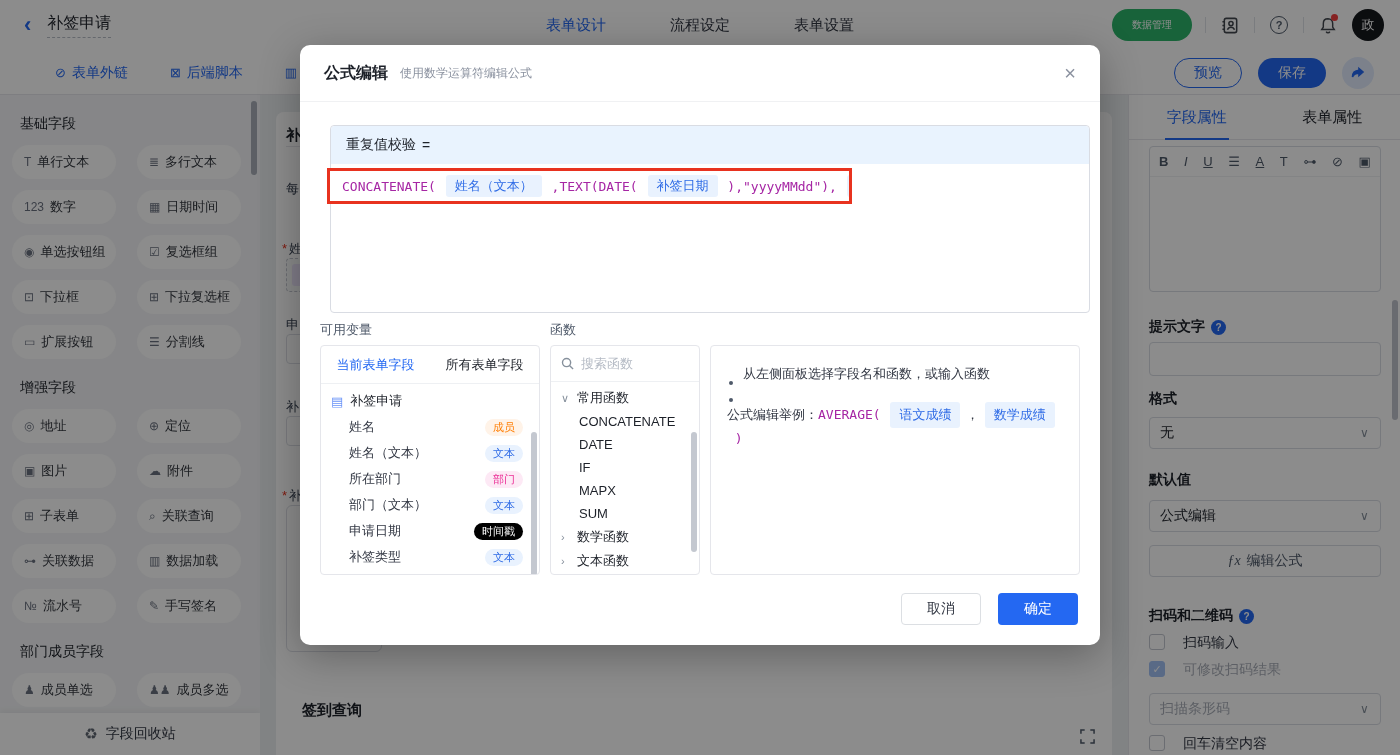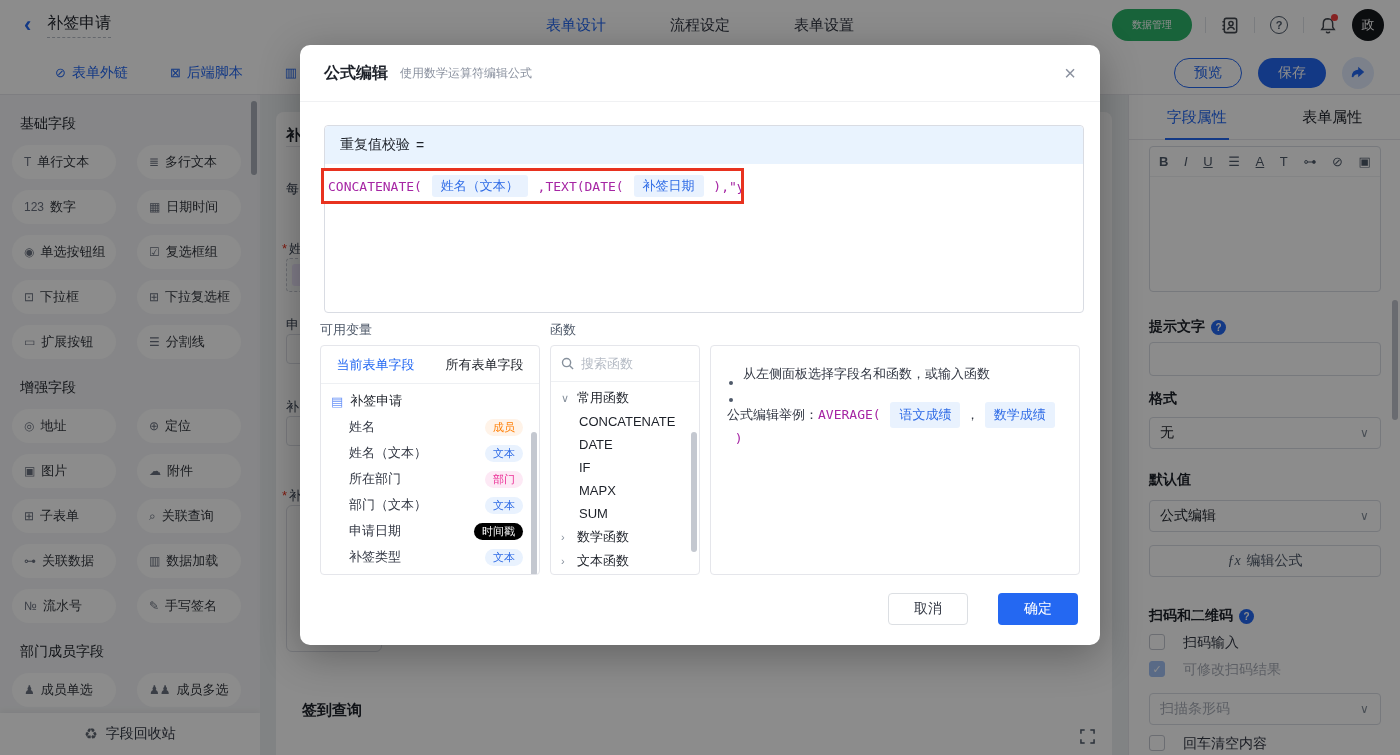--- a/index.html
+++ b/index.html
@@ -78,23 +78,23 @@
 .cbrow.disabled{color:#a9aeb8}
 .r-thumb{position:absolute;right:2px;top:205px;width:6px;height:120px;border-radius:3px;background:#c0c4cc}
 
 
 .overlay{position:absolute;inset:0;background:rgba(0,0,0,.45);z-index:50}
 .modal{position:absolute;left:300px;top:45px;width:800px;height:600px;background:#fff;border-radius:10px;box-shadow:0 10px 40px rgba(0,0,0,.3);z-index:60}
 .m-head{height:57px;border-bottom:1px solid #f0f1f3;display:flex;align-items:center;padding:0 24px}
 .m-title{font-size:16px;font-weight:bold;color:#1d2129}
 .m-sub{font-size:12px;color:#8a919f;margin-left:12px}
 .m-close{margin-left:auto;font-size:20px;color:#8a919f;cursor:pointer;line-height:1}
-.editor{position:absolute;left:24px;top:80px;width:760px;height:188px;border:1px solid #d9dce3;border-radius:4px}
+.editor{position:absolute;left:30px;top:80px;width:760px;height:188px;border:1px solid #d9dce3;border-radius:4px}
 .editor-head{height:38px;background:#e9f3fe;display:flex;align-items:center;padding:0 15px;font-size:14px;color:#1d2129;border-radius:4px 4px 0 0;gap:6px}
-.red-box{position:absolute;left:-4px;top:42px;width:423px;height:36px;border:3px solid var(--annotation-red);background:#fff;display:flex;align-items:center;padding-left:4px;overflow:hidden}
+.red-box{position:absolute;left:-4px;top:42px;width:525px;height:36px;border:3px solid var(--annotation-red);background:#fff;display:flex;align-items:center;padding-left:12px;overflow:hidden}
 .code{color:var(--code-purple);font-family:"DejaVu Sans Mono",monospace;font-size:13px;white-space:pre}
 .plain{color:#323743;font-size:13px;white-space:pre}
 .token{background:var(--token-bg);color:var(--token-blue);font-size:13px;padding:2px 9px;margin:0 2px;border-radius:3px;white-space:nowrap;cursor:pointer}
 .sec-label{position:absolute;top:276px;font-size:13px;color:#4e5969}
 .panel{position:absolute;top:300px;height:230px;border:1px solid #e5e6eb;border-radius:4px;background:#fff;overflow:hidden}
 .var-tabs{height:38px;border-bottom:1px solid #eef0f3;display:flex}
 .var-tab{flex:1;display:flex;align-items:center;justify-content:center;font-size:13px;color:#1d2129;cursor:pointer}
 .var-tab.active{color:var(--accent)}
 .var-root{height:26px;display:flex;align-items:center;gap:7px;padding-left:10px;font-size:13px;color:#1d2129;margin-top:4px;cursor:pointer}
 .doc-ic{color:#6a93f8;font-size:13px}
@@ -108,21 +108,21 @@
 .fn-search{height:36px;border-bottom:1px solid #eef0f3;display:flex;align-items:center;gap:7px;padding:0 10px}
 .fn-search input{border:none;outline:none;width:100px;font-size:13px;color:#1d2129;font-family:"Liberation Sans",sans-serif}
 .fn-search input::placeholder{color:#b4bac4}
 .fn-list{padding-top:4px}
 .fn-group{height:24px;display:flex;align-items:center;gap:6px;padding-left:10px;font-size:13px;color:#1d2129;cursor:pointer}
 .chev{color:#86909c;font-size:11px;width:10px;display:inline-block}
 .fn-item{height:23px;display:flex;align-items:center;padding-left:28px;font-size:13px;color:#1d2129;cursor:pointer}
 .tips{padding:17px 16px;display:flex;flex-direction:column;gap:13px}
 .tip-row{display:flex;align-items:flex-end;font-size:13px;color:#323743;flex-wrap:wrap;line-height:22px}
 .dot{width:4px;height:4px;border-radius:50%;background:#4e5969;margin:0 10px 0 2px;flex:none}
-.m-foot{position:absolute;right:22px;bottom:20px;display:flex;gap:30px}
+.m-foot{position:absolute;right:22px;bottom:20px;display:flex;gap:17px}
 .btn-cancel{width:80px;height:32px;border:1px solid #dcdfe3;border-radius:4px;background:#fff;color:#323743;font-size:14px;cursor:pointer;font-family:"Liberation Sans",sans-serif}
 .btn-ok{width:80px;height:32px;border:none;border-radius:4px;background:var(--accent);color:#fff;font-size:14px;cursor:pointer;font-family:"Liberation Sans",sans-serif}
 </style>
 </head>
 <body>
 
 <div class="app">
 
   <div class="topbar">
     <span class="back">‹</span>

